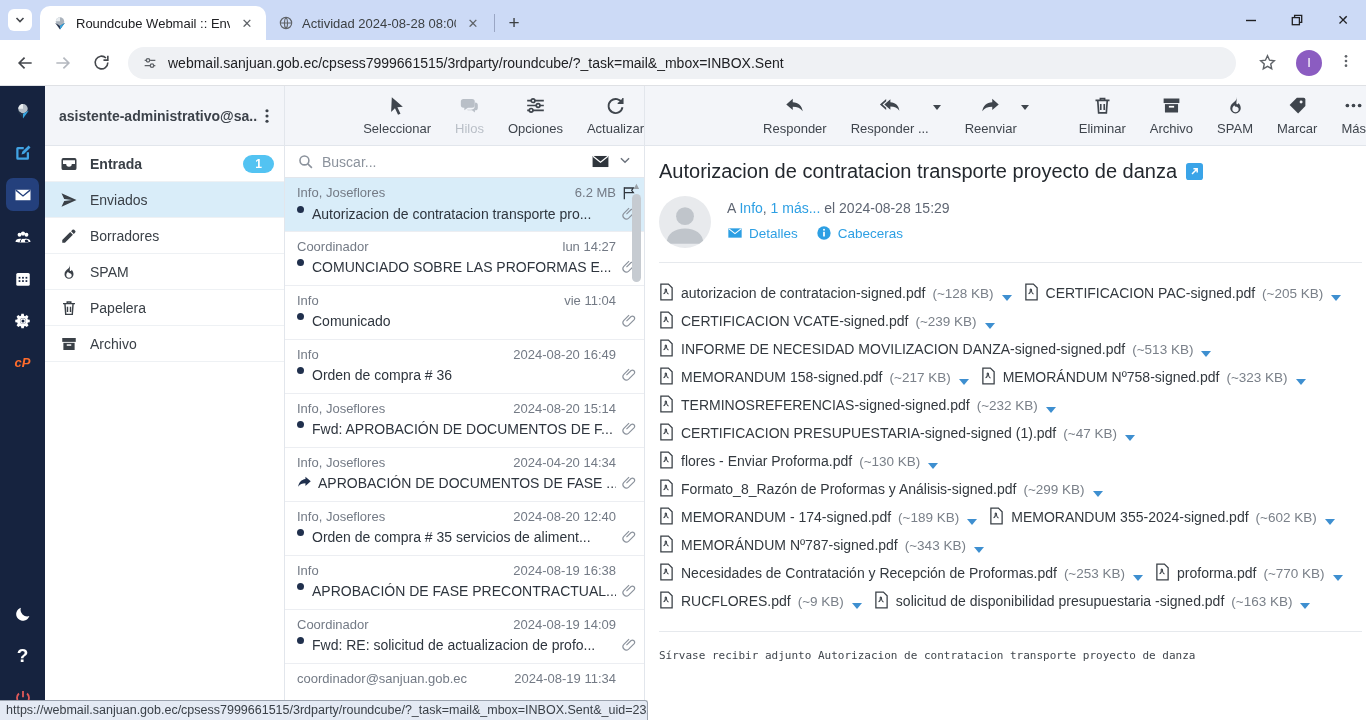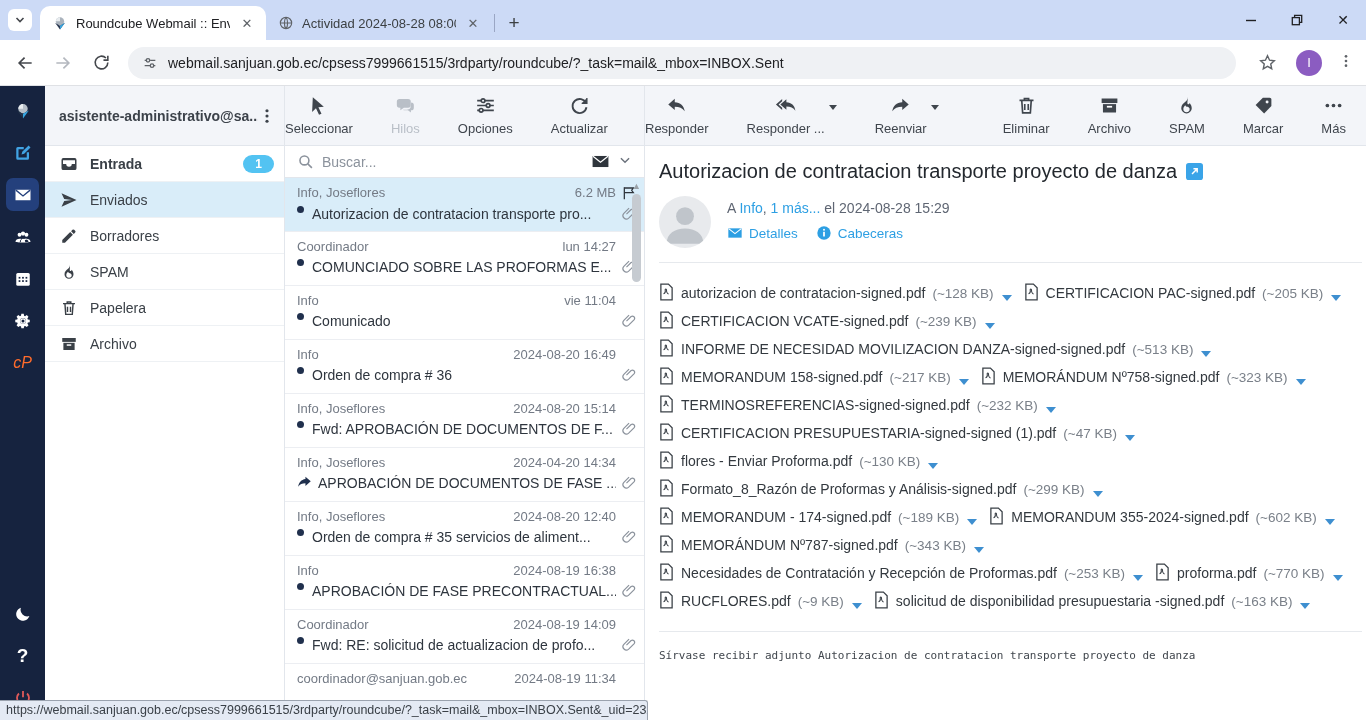--- a/index.html
+++ b/index.html
@@ -30,39 +30,39 @@
   .avatar-chip{width:26px;height:26px;border-radius:50%;background:#8b5cc1;color:#fff;font-size:13px;display:flex;align-items:center;justify-content:center;margin:0 8px}
   .kebab{color:#5f6368;width:24px;text-align:center}
 
   
   .app{display:flex;height:634px}
 
   .rail{width:45px;background:#16233f;display:flex;flex-direction:column;align-items:center;padding:8px 0 6px;gap:9px}
   .rail .rbtn{width:33px;height:33px;border-radius:7px;display:flex;align-items:center;justify-content:center;color:#fff}
   .rail .rbtn.active{background:#24407c}
   .rail .rbtn.compose{color:#41a3e4}
-  .rail .rbtn.cpanel{color:#ff6c2c;font-style:italic;font-weight:normal;font-size:16px}
+  .rail .rbtn.cpanel{color:#ff6c2c;font-style:italic;font-weight:bold;font-size:13px}
   .rail .rbtn.logout{color:#e05a5a}
   .rail .spacer{flex:1}
   .rail .help-q{font-size:19px;font-weight:bold;color:#fff}
 
   .col-head{height:60px;background:#f3f5f9;border-bottom:1px solid #e2e6ec;flex:none}
 
   
   .folders{width:240px;border-right:1px solid #e2e6ec;display:flex;flex-direction:column;background:#fff}
   .account-row{display:flex;align-items:center;padding:0 8px 0 14px;font-size:14px;font-weight:bold;color:#3c424a}
   .account-name{flex:1;white-space:nowrap;overflow:hidden}
   .folder{height:36px;display:flex;align-items:center;gap:12px;padding:0 10px 0 15px;border-bottom:1px solid #eef1f4;font-size:14px;color:#3a4047}
   .folder .ic{color:#3a4047}
   .folder.selected{background:#d9edf9}
   .folder.bold .f-label{font-weight:bold}
   .badge{margin-left:auto;background:#53c3f2;color:#fff;font-size:12px;font-weight:bold;border-radius:10px;padding:2px 12px}
 
   
-  .tb{display:flex;align-items:center;justify-content:flex-start;gap:38px}
+  .tb{display:flex;align-items:center;justify-content:flex-end;gap:24px}
   .tbtn{display:flex;flex-direction:column;align-items:center;gap:5px;color:#3f454d;font-size:13px}
   .tbtn .ic{width:21px;height:21px;color:#3f454d}
   .tbtn.disabled,.tbtn.disabled .ic{color:#b9bfc7}
   .tb-group{display:flex;align-items:flex-start}
   .tb-group .caret{width:0;height:0;border-left:4px solid transparent;border-right:4px solid transparent;border-top:5px solid #3f454d;margin:10px 0 0 4px}
   .tb-group.sep{margin-left:26px}
 
   
   .list{width:360px;border-right:1px solid #e2e6ec;display:flex;flex-direction:column;background:#fff}
   .search-row{height:32px;border-bottom:1px solid #e2e6ec;display:flex;align-items:center;gap:8px;padding:0 12px;flex:none}

